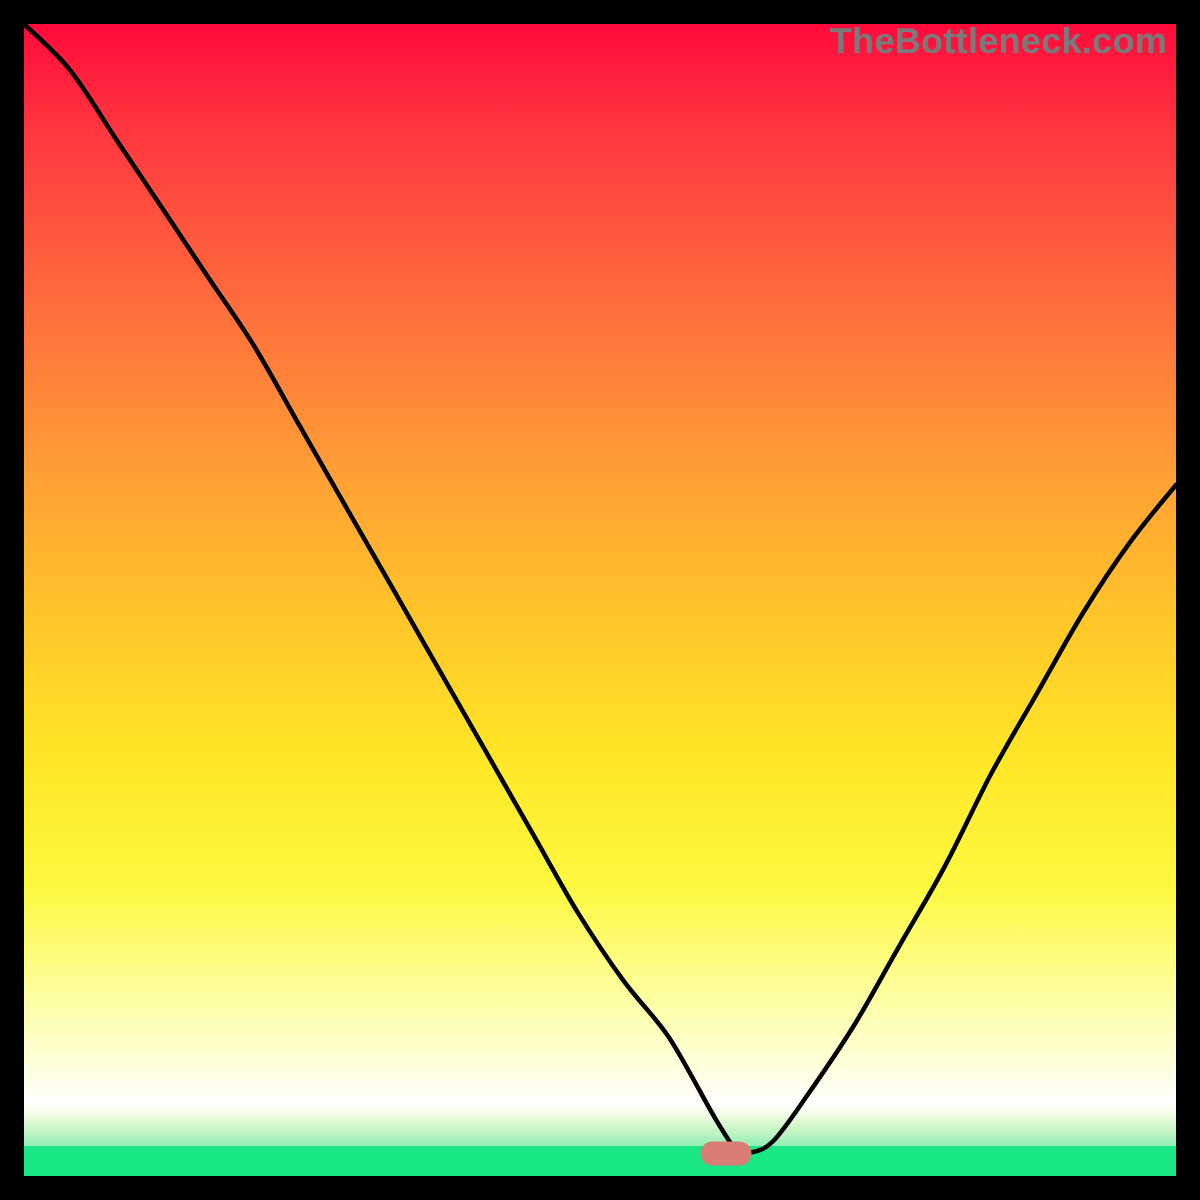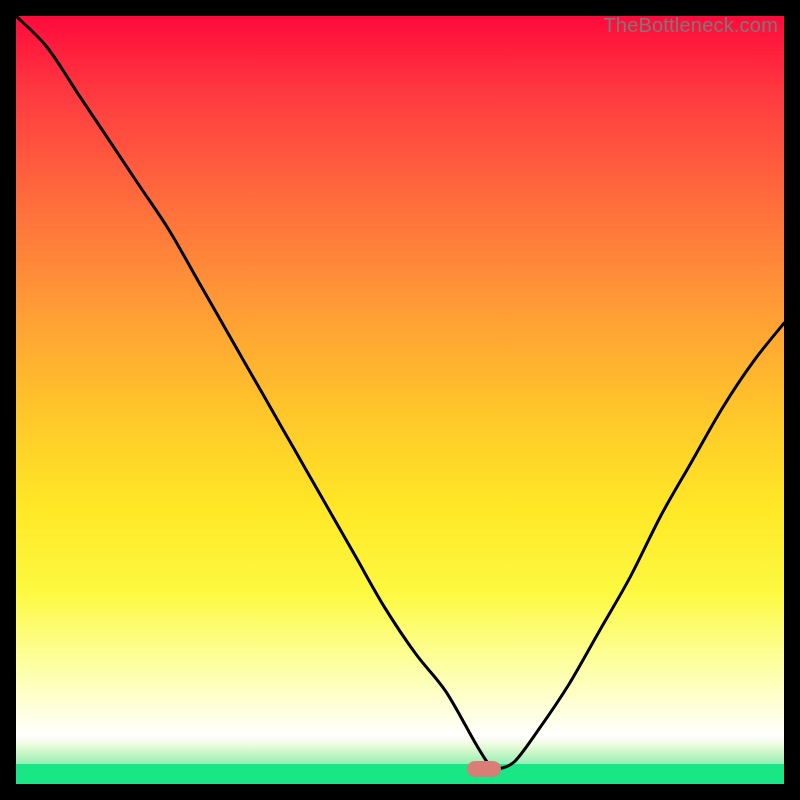--- a/index.html
+++ b/index.html
@@ -62,22 +62,22 @@
     width: 34px;
     height: 16px;
     border-radius: 8px;
     background: #d97d76;
   }
   .watermark {
     position: absolute;
     top: 14px;
     right: 22px;
     font-family: Arial, Helvetica, sans-serif;
-    font-size: 20px;
-    font-weight: 400;
+    font-size: 24px;
+    font-weight: 700;
     color: #7a7a7a;
     letter-spacing: 0.2px;
   }
 </style>
 </head>
 <body>
 
 <div class="frame">
   <div class="plot">
     <div class="gradient">

